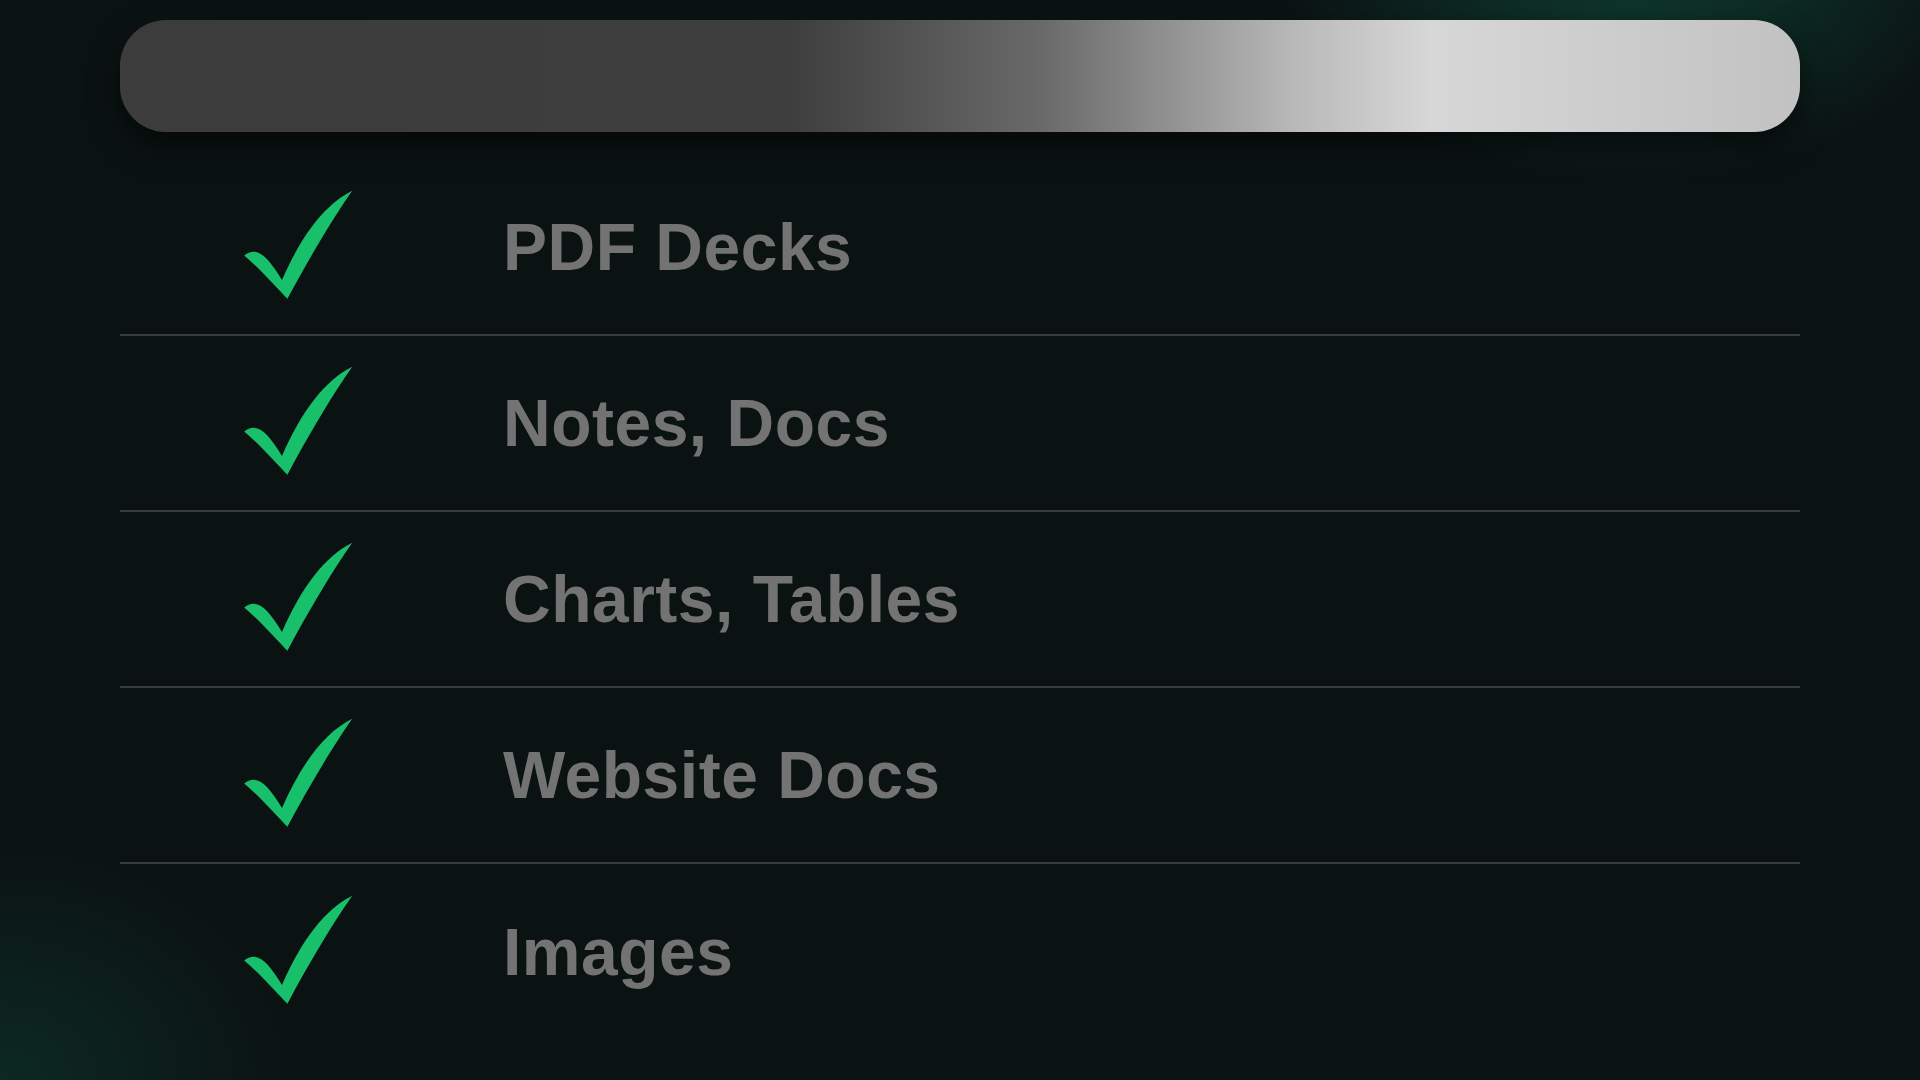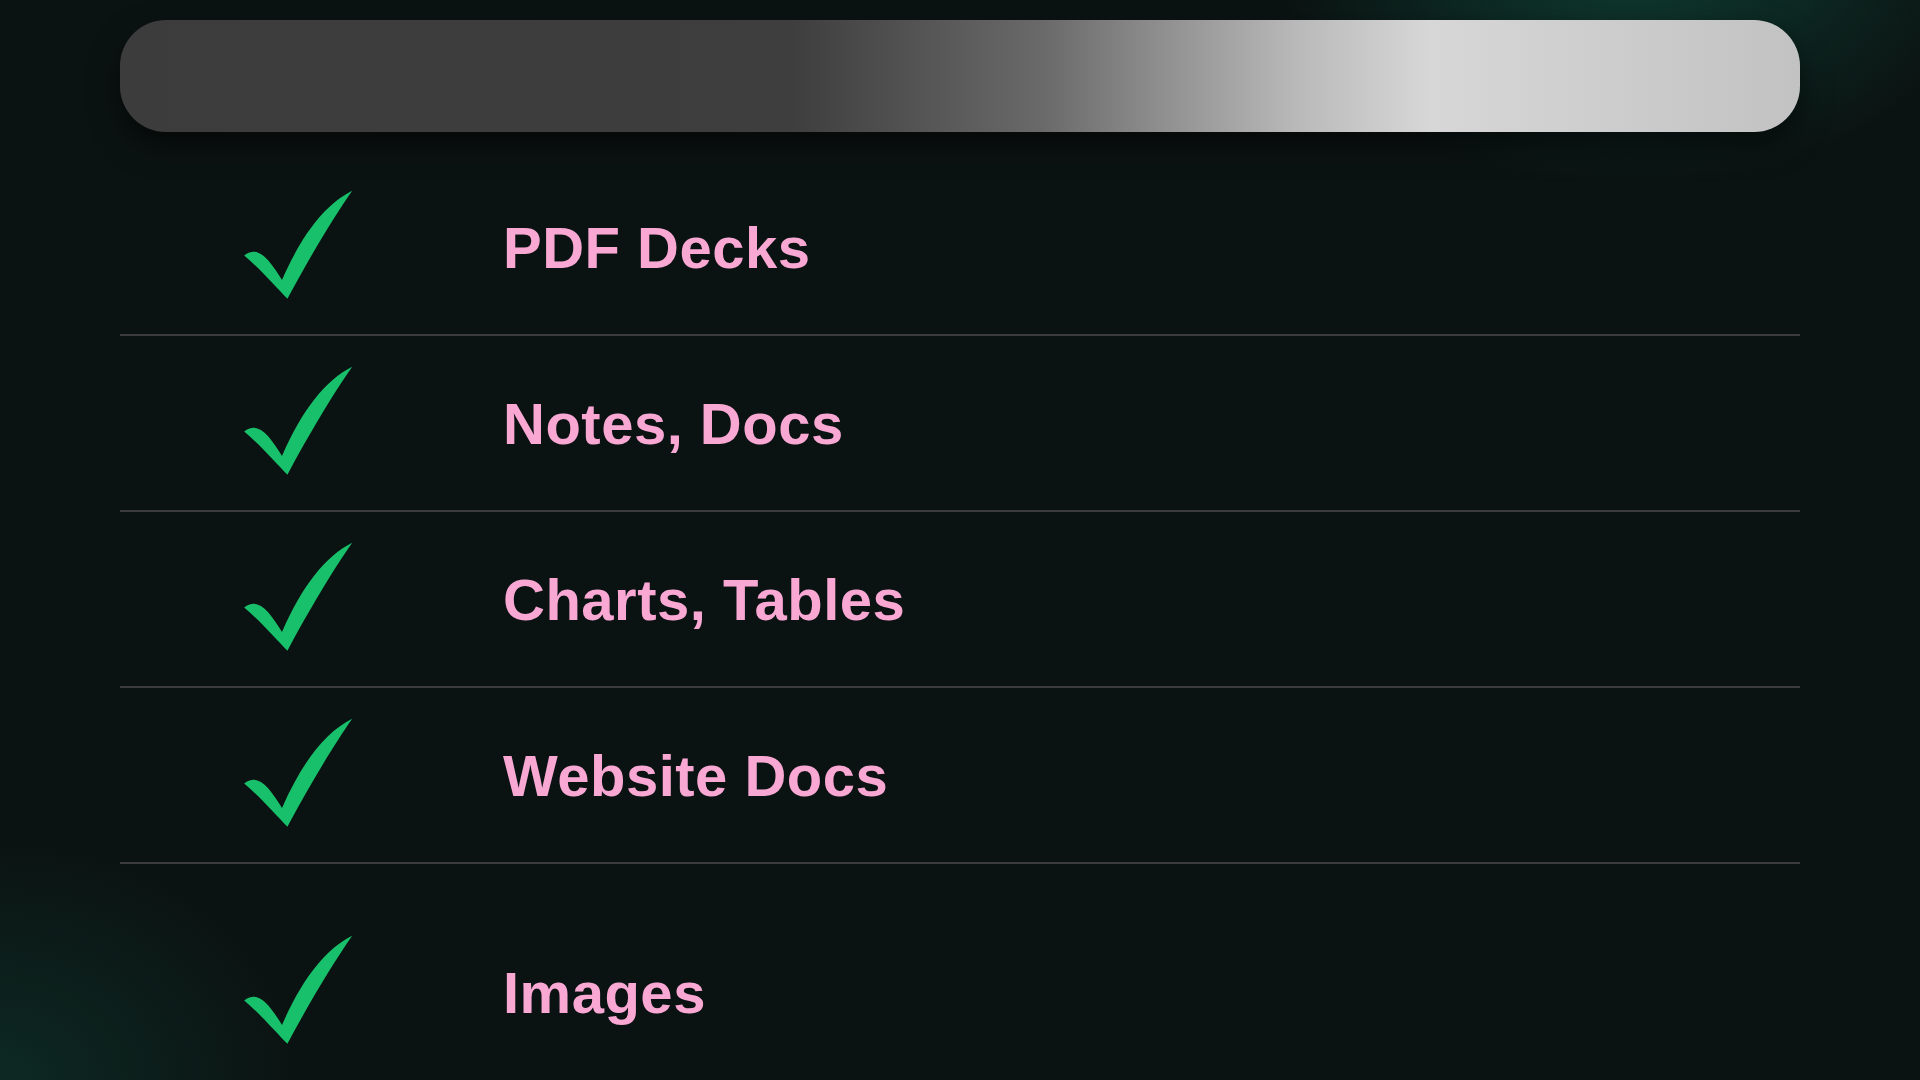--- a/index.html
+++ b/index.html
@@ -37,36 +37,35 @@
   }
   .item {
     display: flex;
     align-items: center;
     height: 176px;
     border-bottom: 2px solid #3a3c3b;
     padding-left: 108px;
   }
   .item:last-child {
     border-bottom: none;
-    margin-top: 40px;
   }
   .check {
     width: 135px;
     height: 135px;
     flex-shrink: 0;
     margin-right: 140px;
   }
   .check svg {
     width: 100%;
     height: 100%;
     display: block;
   }
   .label {
-    color: #f9a8d4;
-    font-size: 58px;
+    color: #737373;
+    font-size: 66px;
     font-weight: 800;
     letter-spacing: 0.5px;
     font-stretch: semi-expanded;
   }
 </style>
 </head>
 <body>
 
 <div class="wrap">
 

